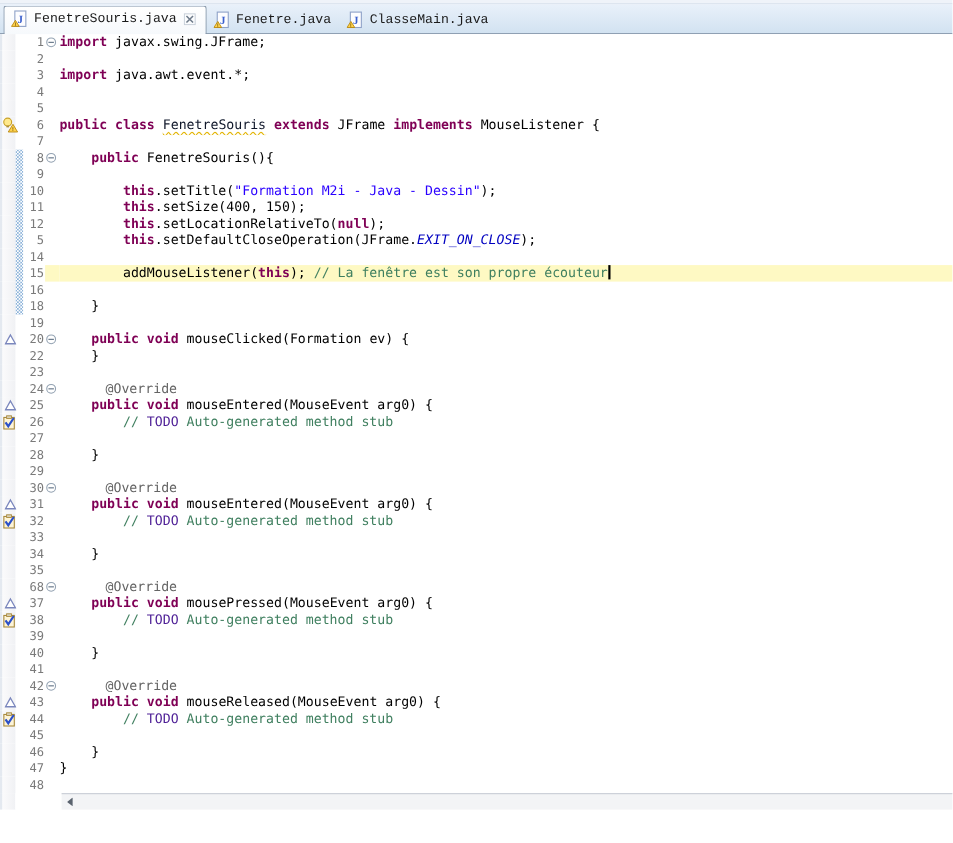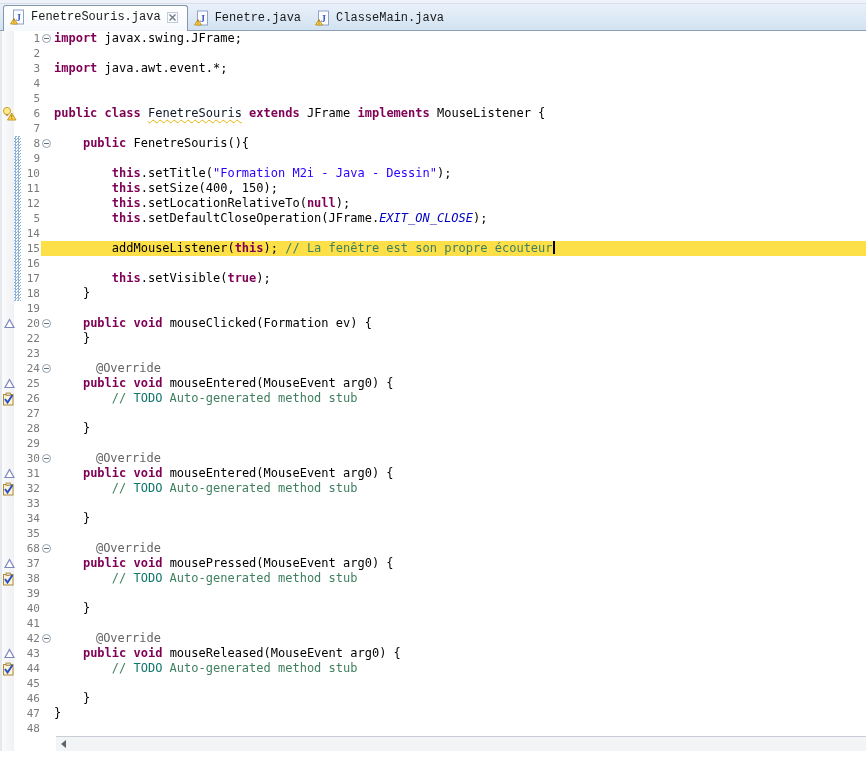--- a/index.html
+++ b/index.html
@@ -27,28 +27,28 @@
   .diff-cell { width:7px; flex:0 0 7px; }
   .diff-cell.changed { background-image: conic-gradient(#8db3d9 25%, #ffffff 25% 50%, #8db3d9 50% 75%, #ffffff 75%);
                        background-size:3px 3px; }
   .num { width:20px; flex:0 0 20px; text-align:right; color:#7a7a7a;
          font:11px "DejaVu Sans Mono", monospace; line-height:15px; padding-right:1px; }
   .fold-cell { width:13px; flex:0 0 13px; position:relative; }
   .fold-dot { position:absolute; left:1px; top:3px; width:9px; height:9px;
               border:1px solid #93a2b2; border-radius:50%; background:#fff; }
   .fold-dot::after { content:""; position:absolute; left:1px; top:3px; width:5px; height:1px; background:#5f7083; }
   .code { flex:1; white-space:pre; font:12px "DejaVu Sans Mono", monospace; line-height:15px; }
-  .line.current .fold-cell, .line.current .code { background:#fde047; }
+  .line.current .fold-cell, .line.current .code { background:#fef9c3; }
 
   
   .tk-k  { color:#7f0055; font-weight:bold; }
   .tk-p  { color:#000000; }
   .tk-s  { color:#2a00ff; }
   .tk-c  { color:#3f7f5f; }
-  .tk-t  { color:#0f766e; }
+  .tk-t  { color:#4c1d95; }
   .tk-sf { color:#0000c0; font-style:italic; }
   .tk-a  { color:#646464;padding-left:13px; }
   .tk-w  { color:#0f172a; text-decoration:underline wavy #e3b505 1px; text-underline-offset:2px; }
 
   .caret { display:inline-block; width:0; height:13px; border-left:2px solid #000; vertical-align:-2px; }
 
   
   .bottom { height:15px; display:flex; }
   .bottom .spacer-marker { width:14px; background:linear-gradient(to right,#fbfbfc,#f0f1f4); border-left:2px solid #e4e9f0; }
   .bottom .spacer-rest { width:42px; background:#fff; }
@@ -217,27 +217,20 @@
       <div class="line">
         <span class="marker-cell"></span>
         <span class="diff-cell changed"></span>
         <span class="num">16</span>
         <span class="fold-cell"></span>
         <span class="code"></span>
       </div>
       <div class="line">
         <span class="marker-cell"></span>
         <span class="diff-cell changed"></span>
-        <span class="num">17</span>
-        <span class="fold-cell"></span>
-        <span class="code"><span class="tk-p">        </span><span class="tk-k">this</span><span class="tk-p">.setVisible(</span><span class="tk-k">true</span><span class="tk-p">);</span></span>
-      </div>
-      <div class="line">
-        <span class="marker-cell"></span>
-        <span class="diff-cell changed"></span>
         <span class="num">18</span>
         <span class="fold-cell"></span>
         <span class="code"><span class="tk-p">    }</span></span>
       </div>
       <div class="line">
         <span class="marker-cell"></span>
         <span class="diff-cell"></span>
         <span class="num">19</span>
         <span class="fold-cell"></span>
         <span class="code"></span>

